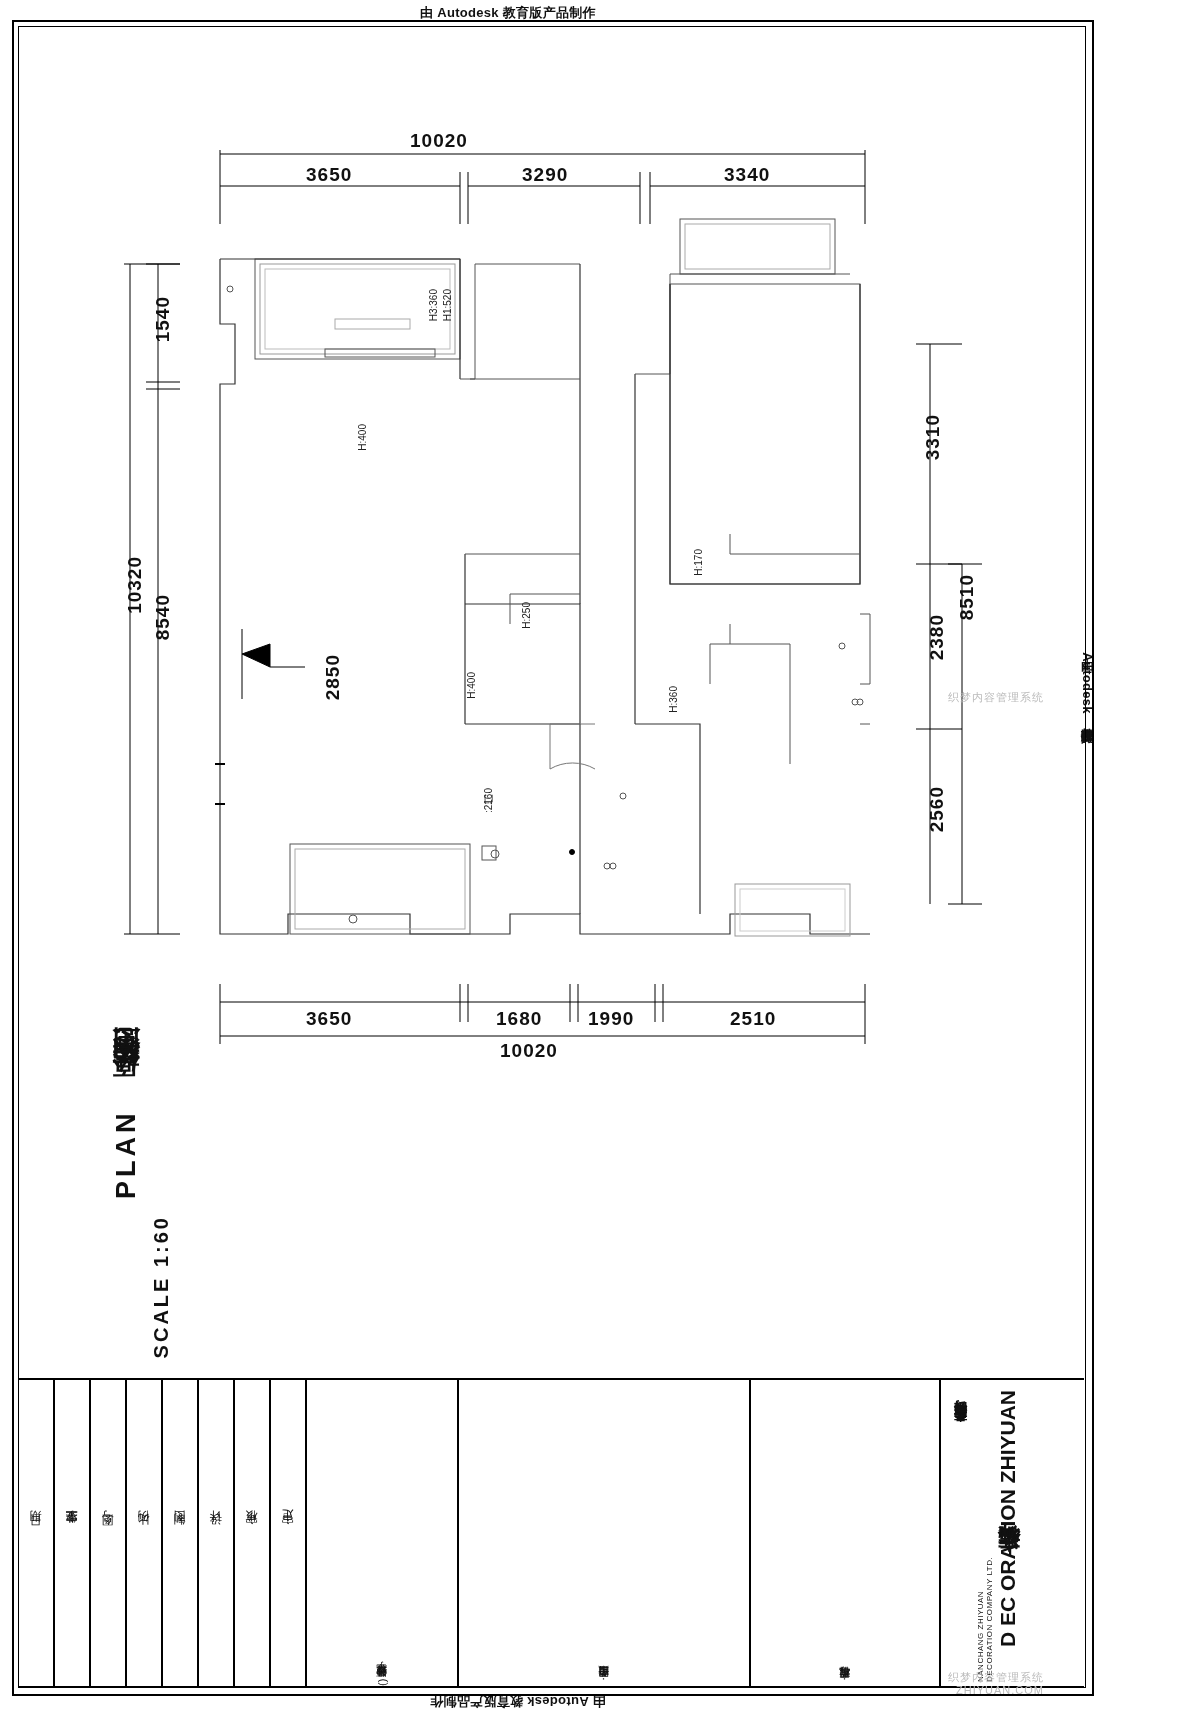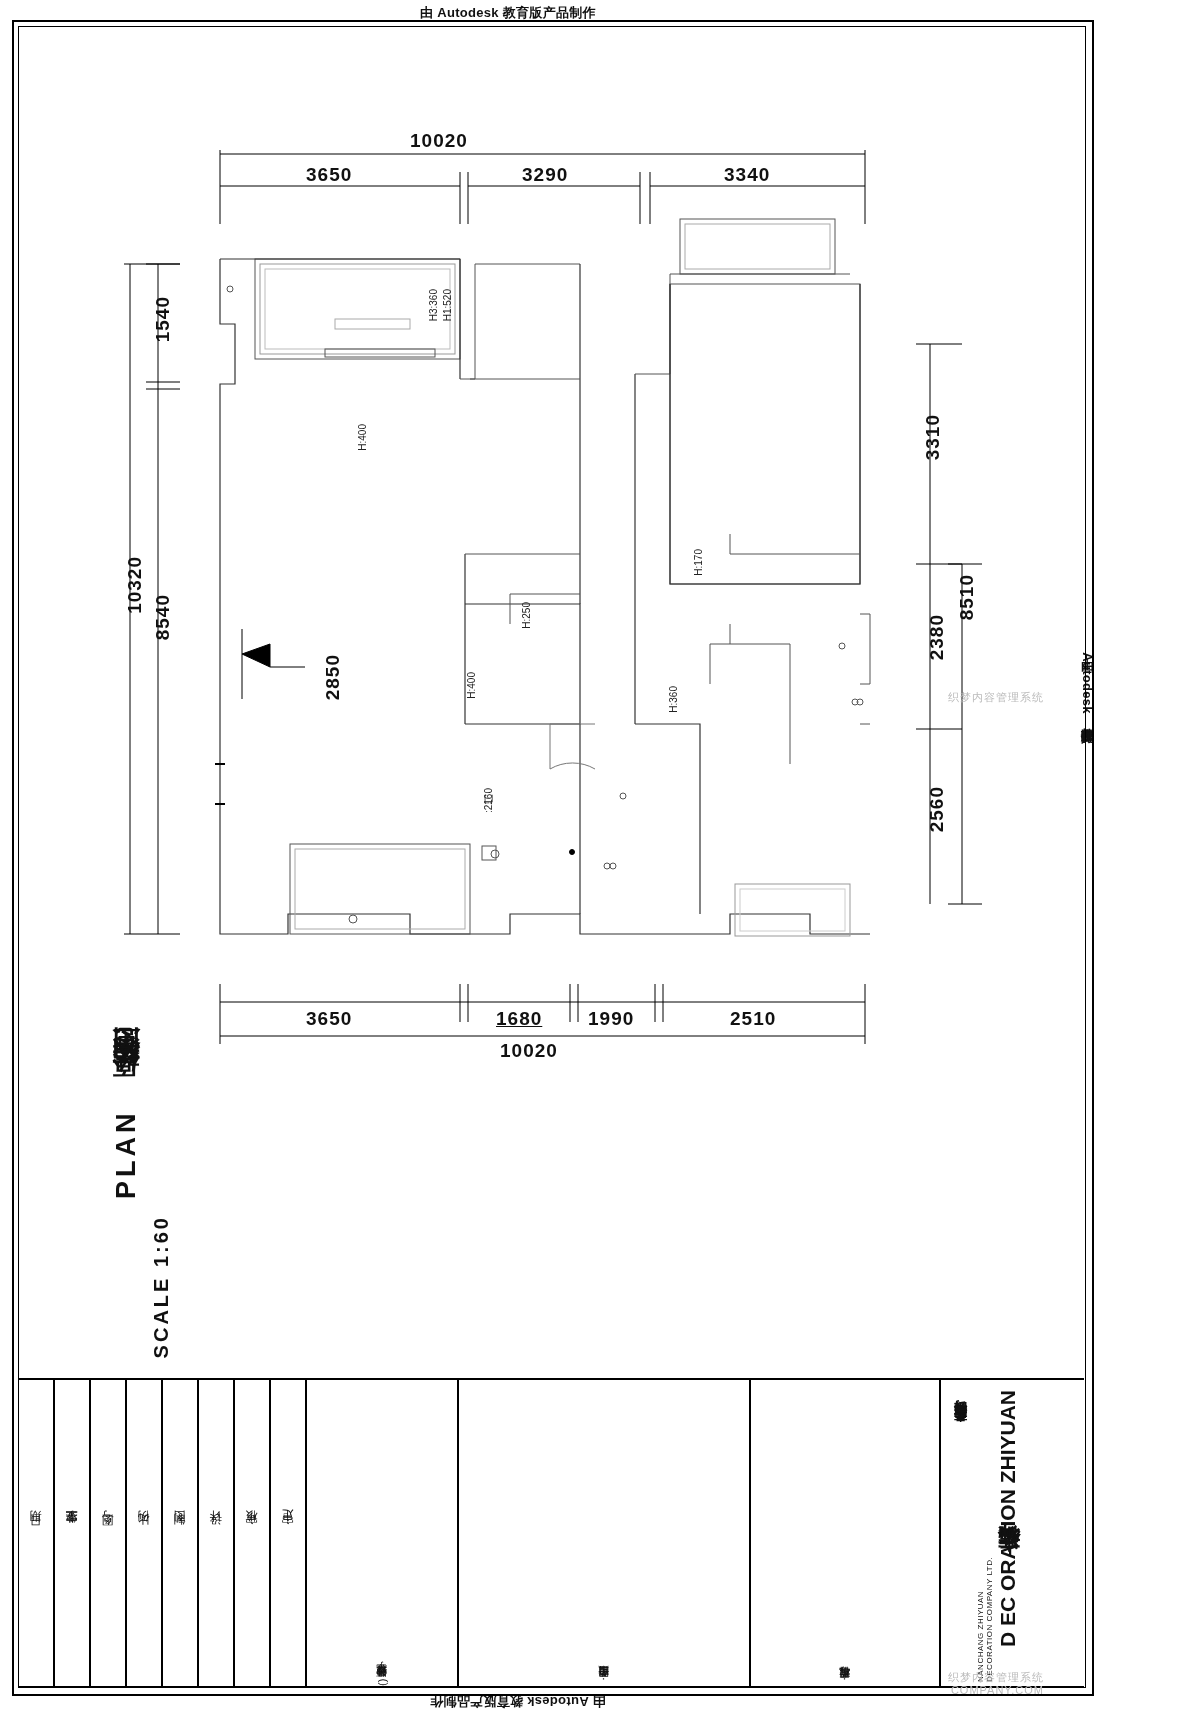--- a/index.html
+++ b/index.html
@@ -172,21 +172,21 @@
         <line x1="105" y1="680" x2="115" y2="680" stroke="#000" stroke-width="2"></line>
       </g>
     </svg>
 
     <div class="dim" style="left:300px;top:6px;">10020</div>
     <div class="dim" style="left:196px;top:40px;">3650</div>
     <div class="dim" style="left:412px;top:40px;">3290</div>
     <div class="dim" style="left:614px;top:40px;">3340</div>
 
     <div class="dim" style="left:196px;top:884px;">3650</div>
-    <div class="dim" style="left:386px;top:884px;text-decoration:underline;">1680</div>
+    <div class="dim" style="left:386px;top:884px;">1680</div>
     <div class="dim" style="left:478px;top:884px;">1990</div>
     <div class="dim" style="left:620px;top:884px;">2510</div>
     <div class="dim" style="left:390px;top:916px;">10020</div>
 
     <div class="dim v" style="left:42px;top:172px;">1540</div>
     <div class="dim v" style="left:14px;top:432px;">10320</div>
     <div class="dim v" style="left:42px;top:470px;">8540</div>
 
     <div class="dim v" style="left:812px;top:290px;">3310</div>
     <div class="dim v" style="left:846px;top:450px;">8510</div>
@@ -251,15 +251,15 @@
 
   <div class="logo">
     <div class="logo-d">D EC ORA TION ZHIYUAN</div>
     <div class="logo-cn">志远装饰</div>
     <div class="logo-sub">NANCHANG  ZHIYUAN  DECORATION  COMPANY  LTD.</div>
     <div class="logo-co">南昌市志远装饰有限公司</div>
   </div>
 
   <div class="wm wm1">织梦内容管理系统</div>
   <div class="wm wm2">织梦内容管理系统</div>
-  <div class="wm wm3">COMPANY.COM</div>
+  <div class="wm wm3">ZHIYUAN.COM</div>
 
 </div>
 
 </body></html>

